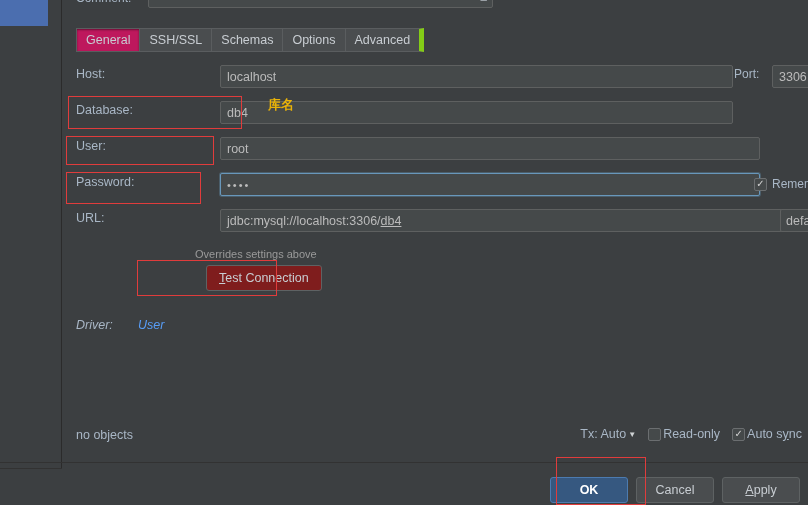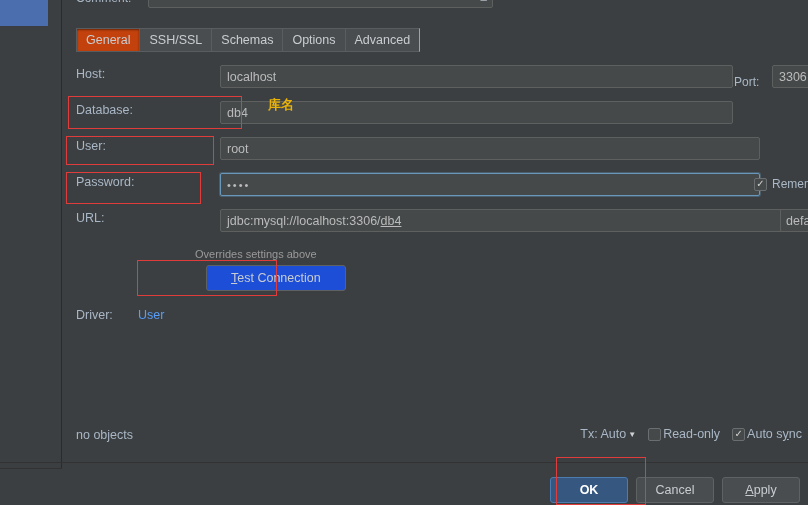--- a/index.html
+++ b/index.html
@@ -85,23 +85,23 @@
     display: flex; align-items: center;
     padding: 0 9px;
     font-size: 12.5px;
     color: #c8cdd2;
     background: #4a4d4f;
     border: 1px solid #5a5d5f;
     border-right: none;
     cursor: default;
     white-space: nowrap;
   }
-  .tab:last-child { border-right: 1px solid #84cc16; }
+  .tab:last-child { border-right: 5px solid #84cc16; }
   .tab.selected {
-    background: #c2410c;
+    background: #be185d;
     color: #c8cdd2;
     box-shadow: inset 0 1px 2px rgba(0,0,0,.45);
     text-align: right;
   }
 
   
   .form { position: absolute; left: 0; top: 58px; width: 746px; }
   .row { position: relative; height: 36px; }
   .lbl {
     position: absolute; left: 14px; top: 9px;
@@ -123,21 +123,21 @@
     white-space: nowrap;
     margin-left: 16px;
   }
   .field.focused {
     border: 1px solid #6897bb;
     box-shadow: 0 0 0 1px rgba(104,151,187,.35);
   }
 
   
   .r-host .field  { left: 142px; top: 7px; width: 513px; }
-  .r-port-lbl { position: absolute; left: 672px; top: 9px; color:#a9b7c6;margin-top:8px; }
+  .r-port-lbl { position: absolute; left: 672px; top: 9px; color:#a9b7c6; }
   .r-port-field { position: absolute; left: 710px; top: 7px; width: 90px; height: 23px;
                   background:#45494a; border:1px solid #5e6060; border-radius:2px;
                   display:flex; align-items:center; padding:0 6px; color:#bbb; font-size:12.5px;}
   .r-db .field    { left: 142px; top: 7px; width: 513px; }
   .r-user .field  { left: 142px; top: 7px; width: 540px; }
   .r-pass .field  { left: 142px; top: 7px; width: 540px; }
   .r-url .field   { left: 142px; top: 7px; width: 565px; }
 
   .pwd-dots { letter-spacing: 2px; font-size: 11px; color: #bbbbbb; }
 
@@ -172,30 +172,30 @@
   .caret { font-size: 8px; color: #cfd2d4; }
   .link-u { text-decoration: underline; }
 
   .overrides {
     position: absolute; left: 133px; top: 248px;
     font-size: 11px; color: #9a9a9a;
   }
 
   .test-btn {
     position: absolute; left: 144px; top: 265px;
-    padding: 5px 24px;
-    background: #1d4ed8;
+    padding: 5px 12px;
+    background: #7f1d1d;
     border: 1px solid #5e6263;
     border-radius: 3px;
     color: #c8cdd2;
     font-size: 12.5px;
     white-space: nowrap;
   }
 
-  .driver-row { position: absolute; left: 0; top: 306px; width: 746px; height: 24px; }
+  .driver-row { position: absolute; left: 0; top: 316px; width: 746px; height: 24px; font-style: italic; }
   .driver-link {
     position: absolute; left: 76px; top: 2px;
     color: #589df6;
     font-size: 12.5px;
   }
 
   
   .statusbar {
     position: absolute; left: 0; top: 423px;
     width: 746px; height: 28px;

